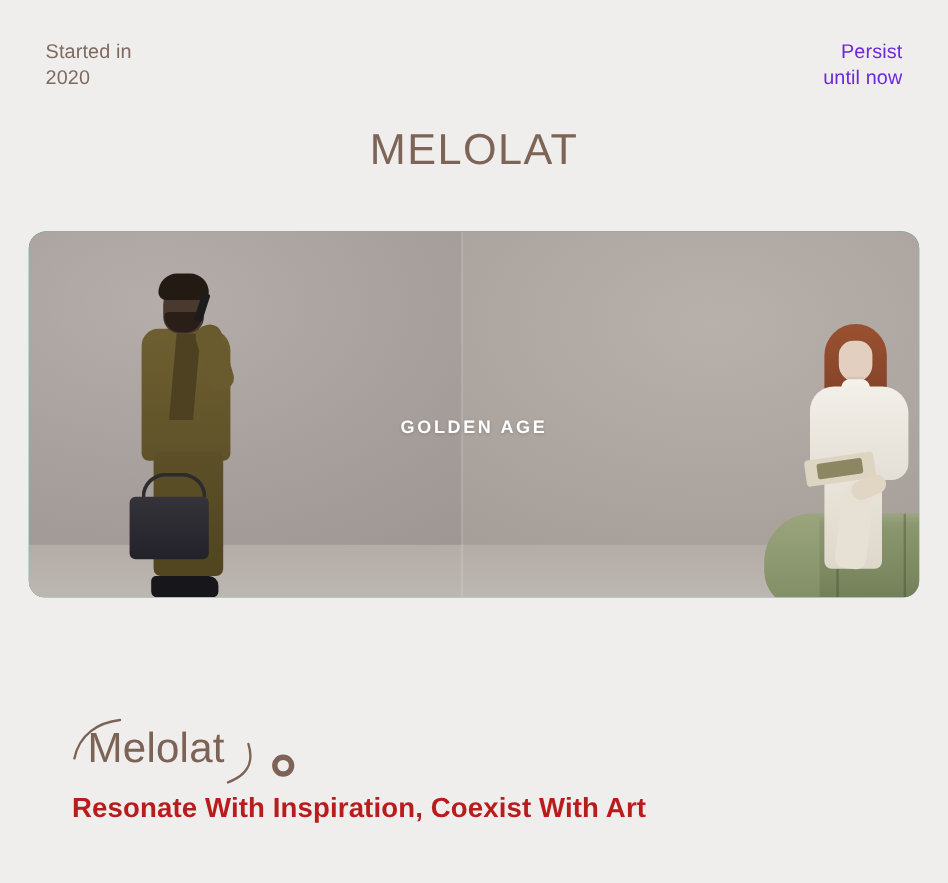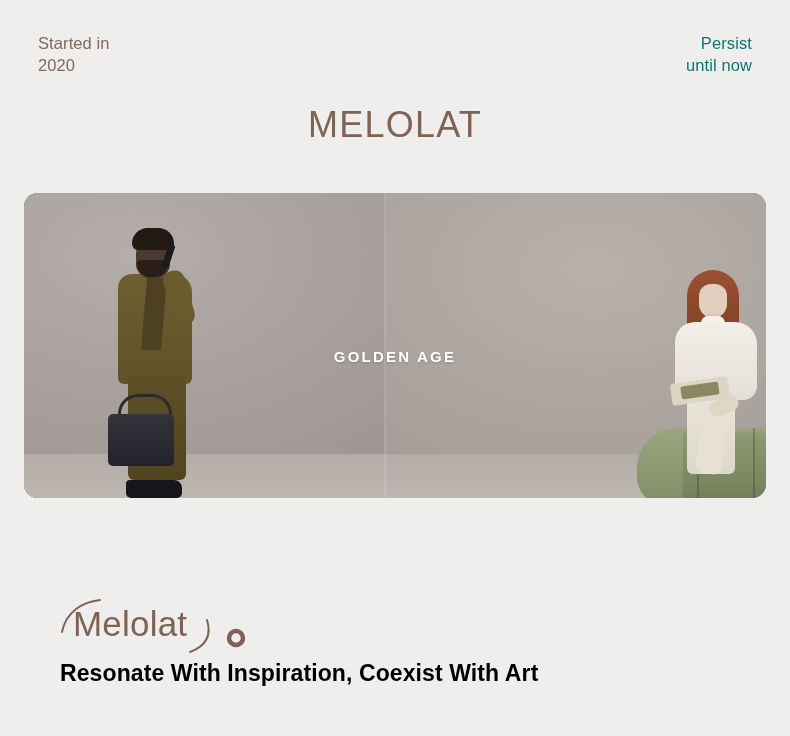--- a/index.html
+++ b/index.html
@@ -32,21 +32,21 @@
     color: #7e6a5f;
     text-align: left;
     letter-spacing: 0.1px;
   }
   .tag-right {
     position: absolute;
     right: 38px;
     top: 32px;
     font-size: 16.5px;
     line-height: 22px;
-    color: #0f766e;
+    color: #6d28d9;
     text-align: right;
     letter-spacing: 0.1px;
     margin-left: 35px;
   }
   .tag-line {
     display: block;
     white-space: pre;
   }
   .brand-title {
     position: absolute;
@@ -281,21 +281,21 @@
     color: #7d6356;
     font-weight: 400;
   }
   .tagline {
     position: absolute;
     left: 60px;
     top: 160px;
     font-size: 23px;
     line-height: 30px;
     font-weight: bold;
-    color: #000000;
+    color: #b91c1c;
     letter-spacing: 0.1px;
   }
 </style>
 </head>
 <body>
 
 <div class="header">
 
   <div class="tag-left">
     <span class="tag-line">Started in</span>

